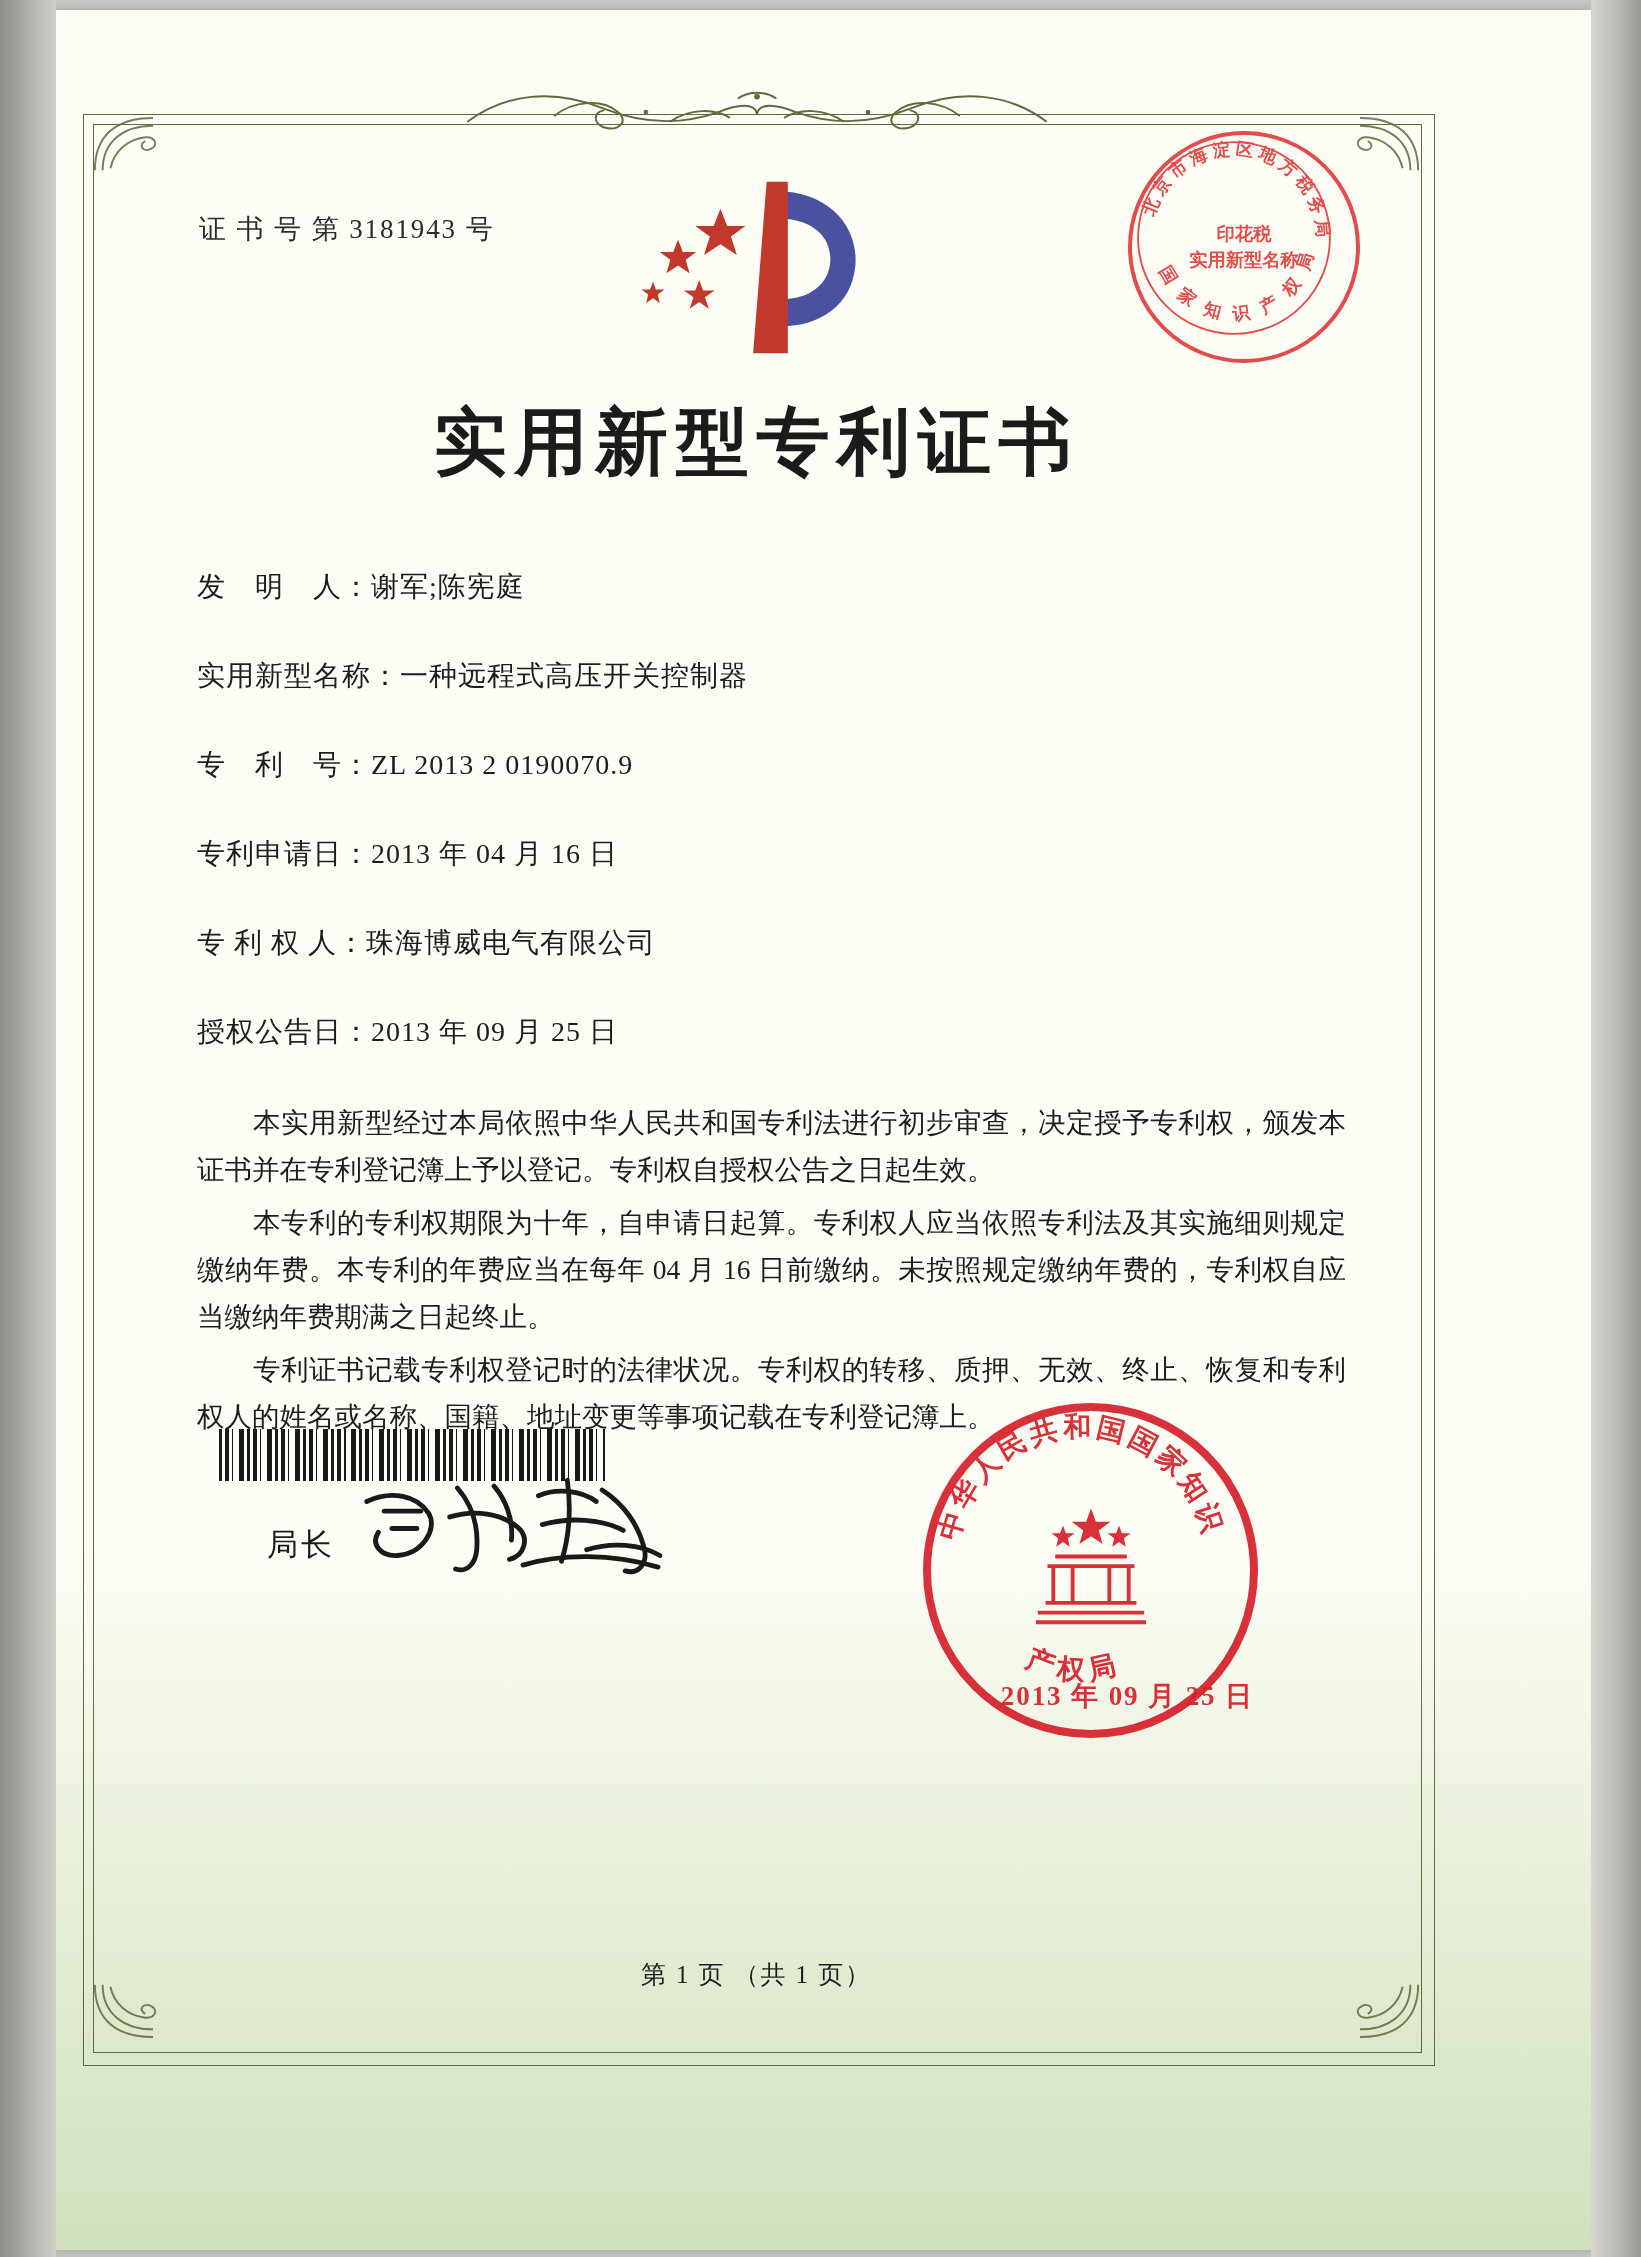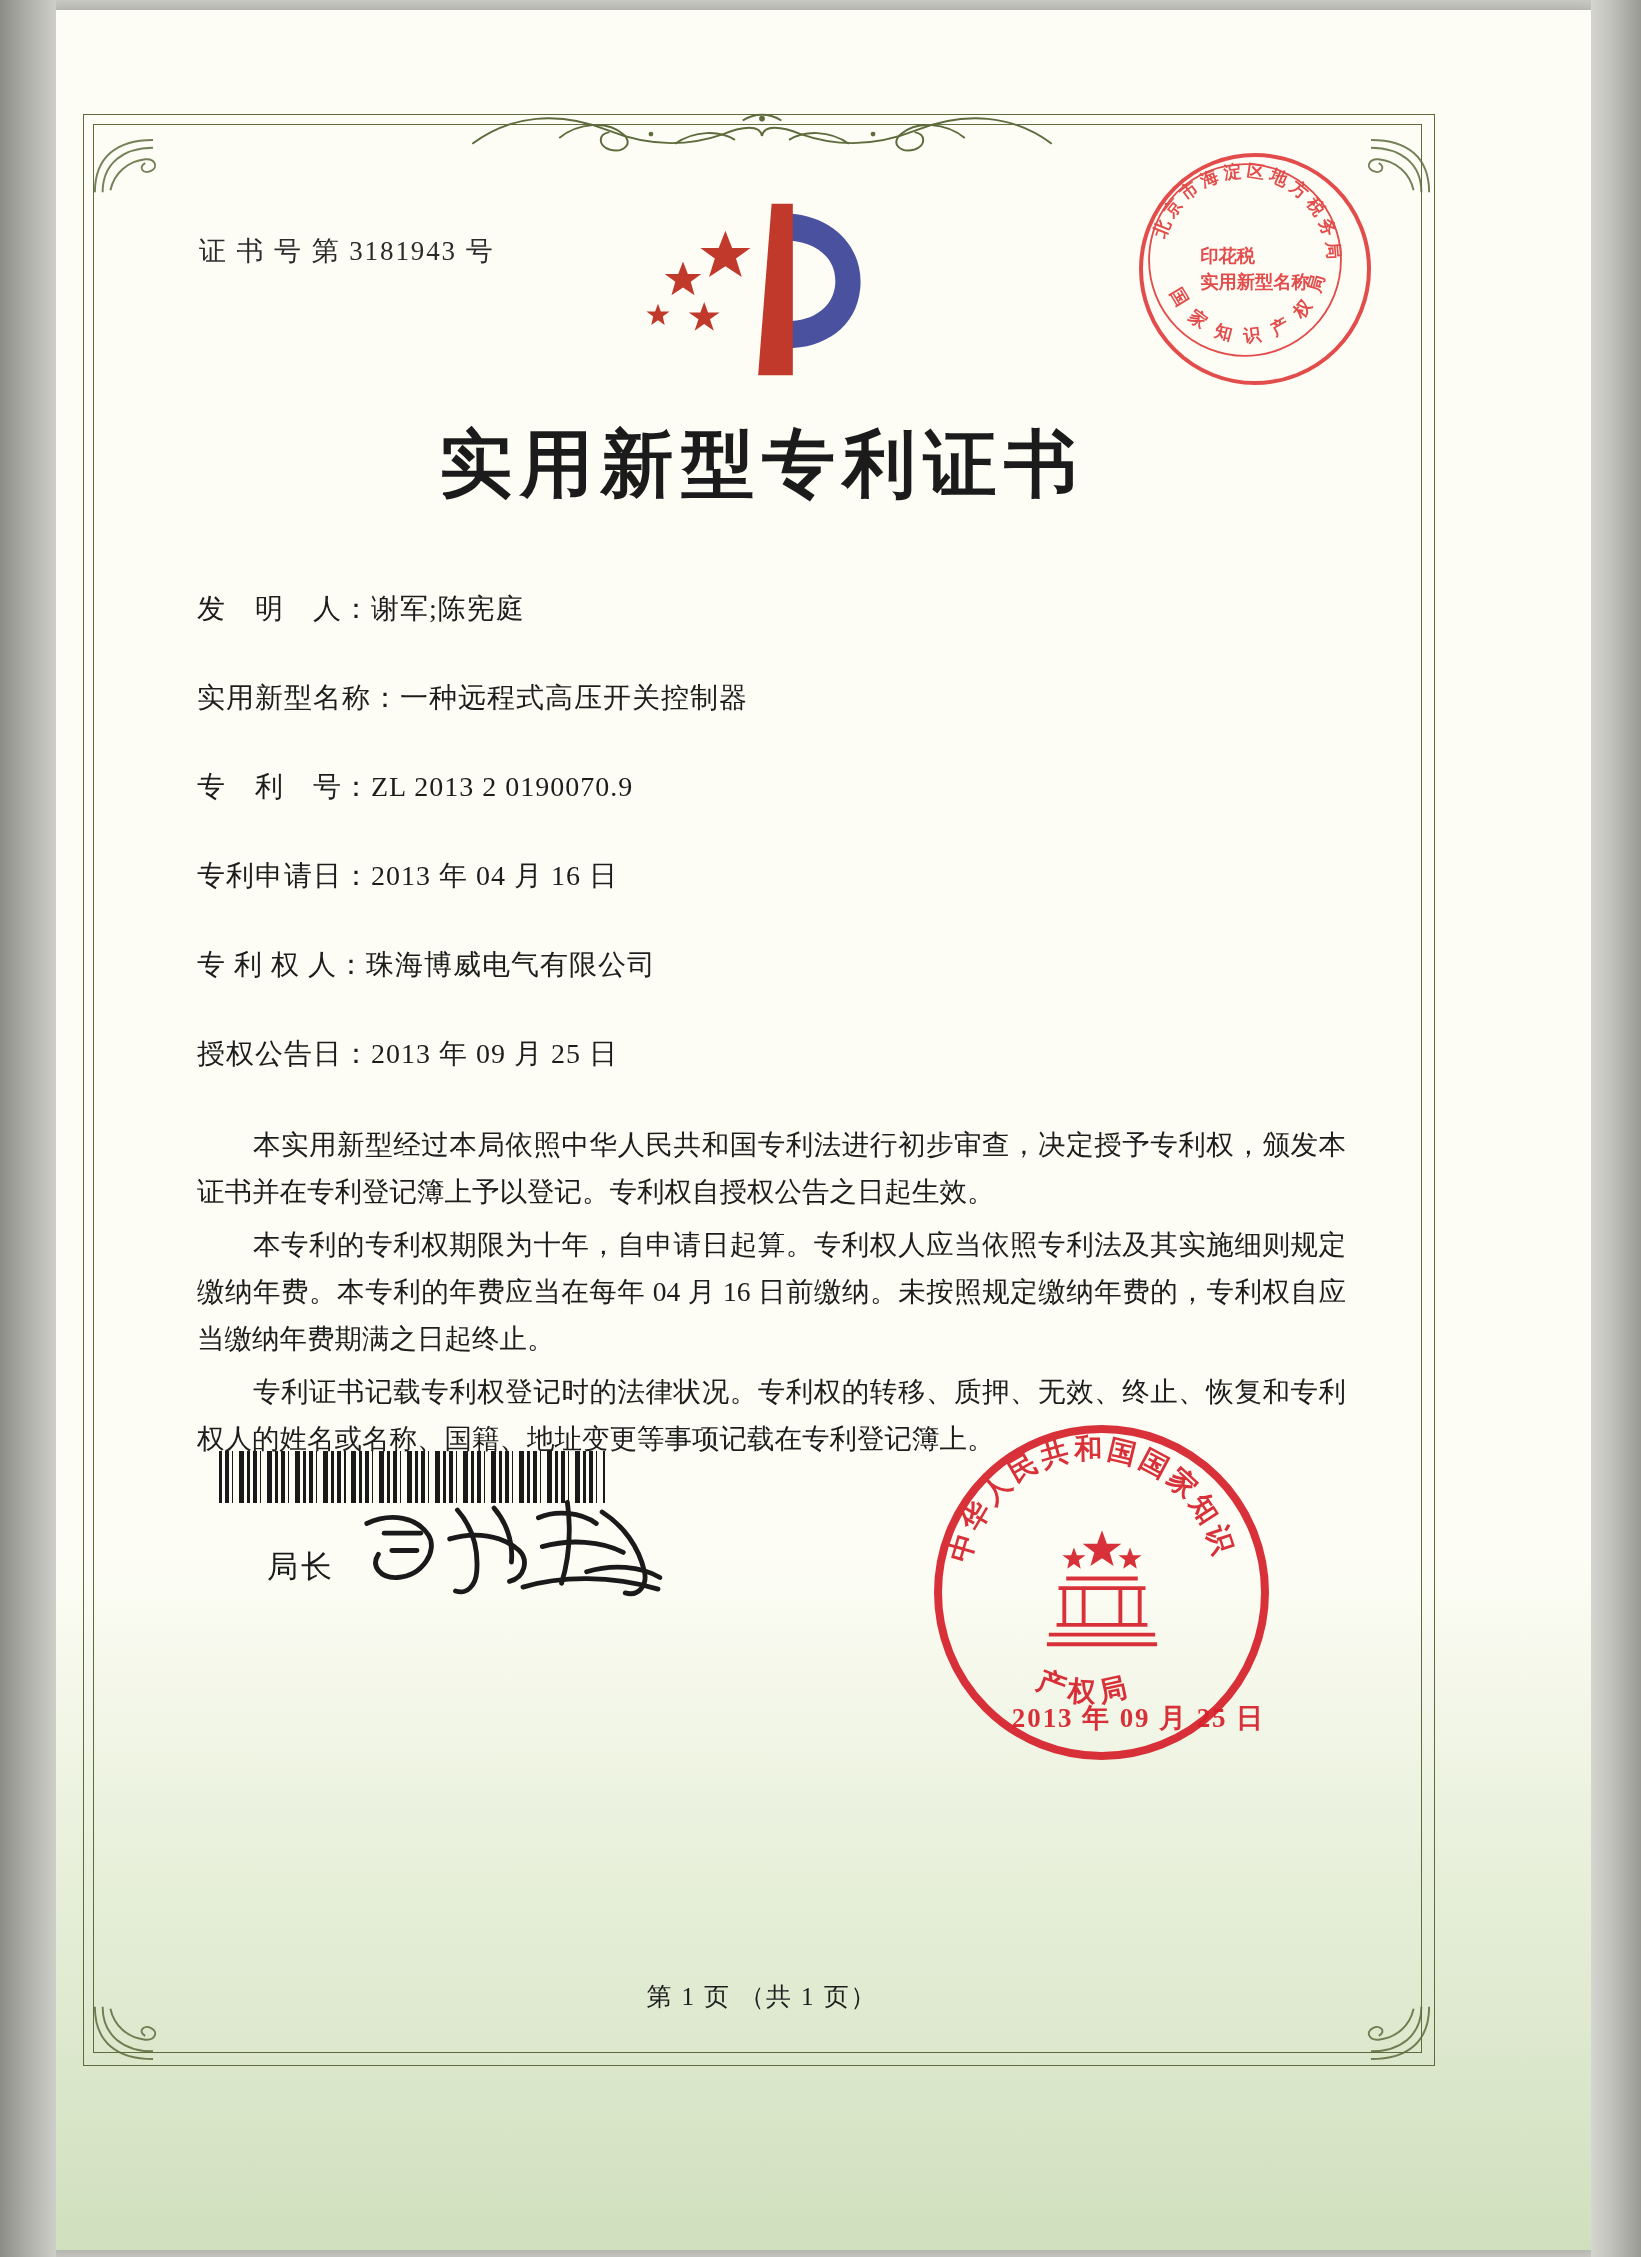--- a/index.html
+++ b/index.html
@@ -52,21 +52,21 @@
   }
   .corner{
     position:absolute;width:93px;height:70px;color:#5d6b3d;
     font-size:70px;line-height:58px;
     font-family:"DejaVu Serif", serif;
     opacity:.85;
   }
   .corner svg{display:block}
 
   .content{
-    position:absolute;left:93px;top:136px;width:1327px;height:1927px;padding-left:11px;
+    position:absolute;left:93px;top:114px;width:1327px;height:1927px;
   }
 
   
   .ornament{
     position:absolute;left:50%;transform:translateX(-50%);
     top:-31px;width:618px;height:62px;color:#5d6b3d;
   }
 
   .cert-no{
     position:absolute;left:106px;top:97px;
@@ -141,21 +141,21 @@
   }
 
   
   .stamp-small{
     position:absolute;right:60px;top:17.4px;
     width:224px;height:224px;border-radius:50%;
     border:4.8px solid #e03a3a;opacity:.9;
   }
   .stamp-small .inner{
     position:absolute;left:50%;top:50%;transform:translate(-50%,-50%);
-    text-align:left;color:#e03a3a;font-size:18.3px;line-height:26px;
+    text-align:center;color:#e03a3a;font-size:18.3px;line-height:26px;
     white-space:nowrap;font-weight:bold;
   }
 
   .footer{
     position:absolute;left:0;right:0;bottom:50px;text-align:center;
     font-size:25px;color:#1d1d1d;letter-spacing:1.9px;
   }
   text{font-family:"Liberation Serif",serif;}
 </style>
 </head>

